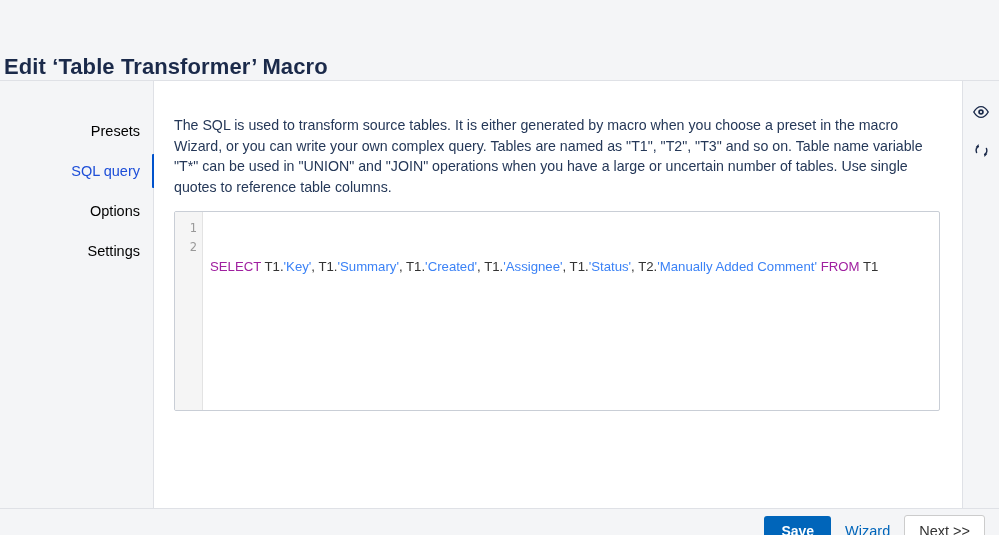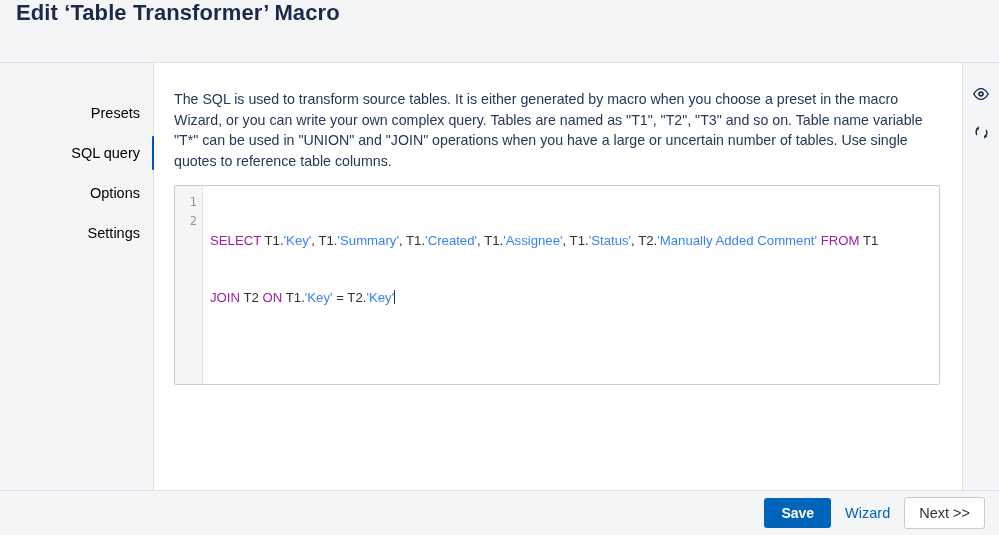--- a/index.html
+++ b/index.html
@@ -11,27 +11,27 @@
     height: 535px;
     background: #ffffff;
     font-family: "Liberation Sans", sans-serif;
     color: #172b4d;
     overflow: hidden;
     position: relative;
   }
 
   
   #dialog-header {
-    height: 63px;
+    height: 81px;
     background: #f4f5f7;
     border-bottom: 1px solid #dfe1e6;
     box-sizing: border-box;
     display: flex;
-    align-items: flex-start;
-    padding-left: 16px;
+    align-items: flex-end;
+    padding-left: 4px;
   }
   #dialog-title {
     font-size: 22px;
     font-weight: bold;
     color: #1b2a4a;
     letter-spacing: 0.1px;
   }
 
   
   #dialog-body {
@@ -55,21 +55,21 @@
     height: 40px;
     line-height: 40px;
     text-align: right;
     padding-right: 13px;
     font-size: 14.5px;
     color: #000000;
     cursor: pointer;
     box-sizing: border-box;
   }
   .nav-item.active {
-    color: #000000;
+    color: #1d4ed8;
   }
   .nav-item.active::after {
     content: "";
     position: absolute;
     right: -2px;
     top: 3px;
     bottom: 3px;
     width: 3px;
     background: #0052cc;
     border-radius: 1px;
@@ -81,21 +81,21 @@
     background: #ffffff;
     padding: 26px 22px 0 20px;
     box-sizing: border-box;
     position: relative;
   }
   #description {
     font-size: 14.2px;
     line-height: 20.5px;
     color: #253858;
     max-width: 768px;
-    margin: 0 0 14px 0;
+    margin: 8px 0 14px 0;
   }
 
   
   #sql-editor {
     border: 1px solid #c9ced6;
     border-radius: 2px;
     height: 200px;
     display: flex;
     background: #ffffff;
     box-sizing: border-box;
@@ -235,21 +235,20 @@
   <div id="main">
     <p id="description">The SQL is used to transform source tables. It is either generated by macro when you choose a preset in the macro Wizard, or you can write your own complex query. Tables are named as "T1", "T2", "T3" and so on. Table name variable "T*" can be used in "UNION" and "JOIN" operations when you have a large or uncertain number of tables. Use single quotes to reference table columns.</p>
 
     <div id="sql-editor">
       <div id="gutter">
         <div>1</div>
         <div>2</div>
       </div>
       <div id="code-area">
         <div class="code-line" id="code-line-1"><span class="tok-kw">SELECT</span><span class="tok-id"> T1.</span><span class="tok-str">'Key'</span><span class="tok-id">, T1.</span><span class="tok-str">'Summary'</span><span class="tok-id">, T1.</span><span class="tok-str">'Created'</span><span class="tok-id">, T1.</span><span class="tok-str">'Assignee'</span><span class="tok-id">, T1.</span><span class="tok-str">'Status'</span><span class="tok-id">, T2.</span><span class="tok-str">'Manually Added Comment'</span><span class="tok-id"> </span><span class="tok-kw">FROM</span><span class="tok-id"> T1</span></div>
-        <div class="code-line" id="code-line-2"><span class="tok-kw">JOIN</span><span class="tok-id"> T2 </span><span class="tok-kw">ON</span><span class="tok-id"> T1.</span><span class="tok-str">'Key'</span><span class="tok-id"> = T2.</span><span class="tok-str">'Key'</span><span class="caret"></span></div>
       </div>
     </div>
   </div>
 
   <div id="right-rail">
     <div class="rail-btn">
       <span>
         <svg width="18" height="18" viewBox="0 0 20 20">
           <path d="M10 4C5.5 4 2 10 2 10s3.5 6 8 6 8-6 8-6-3.5-6-8-6z" fill="none" stroke="#1b2a4a" stroke-width="1.6"></path>
           <circle cx="10" cy="10" r="3.1" fill="#1b2a4a"></circle>

